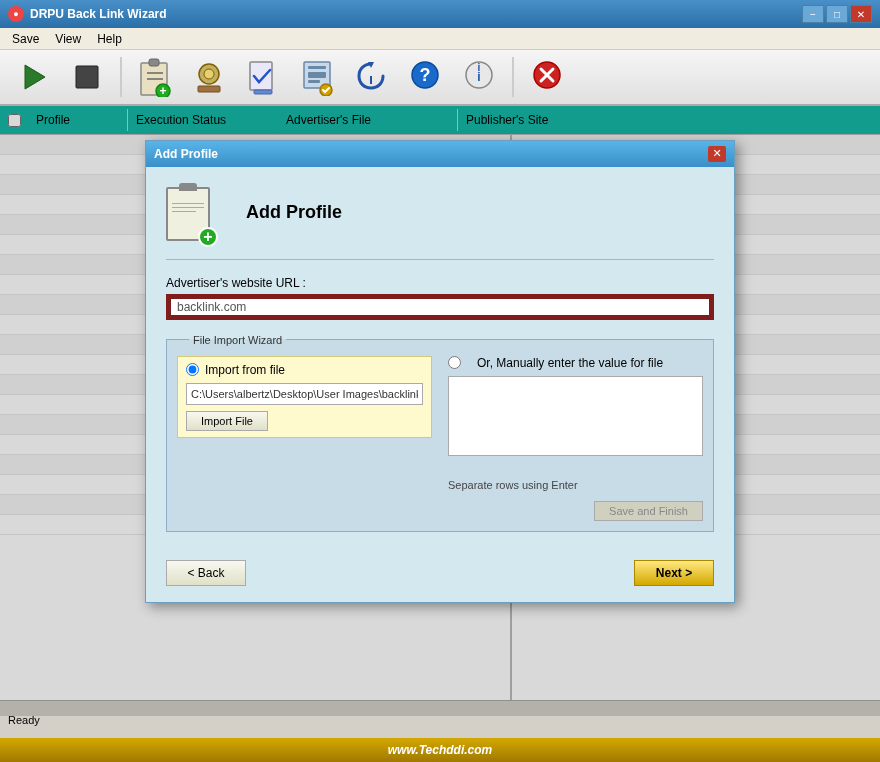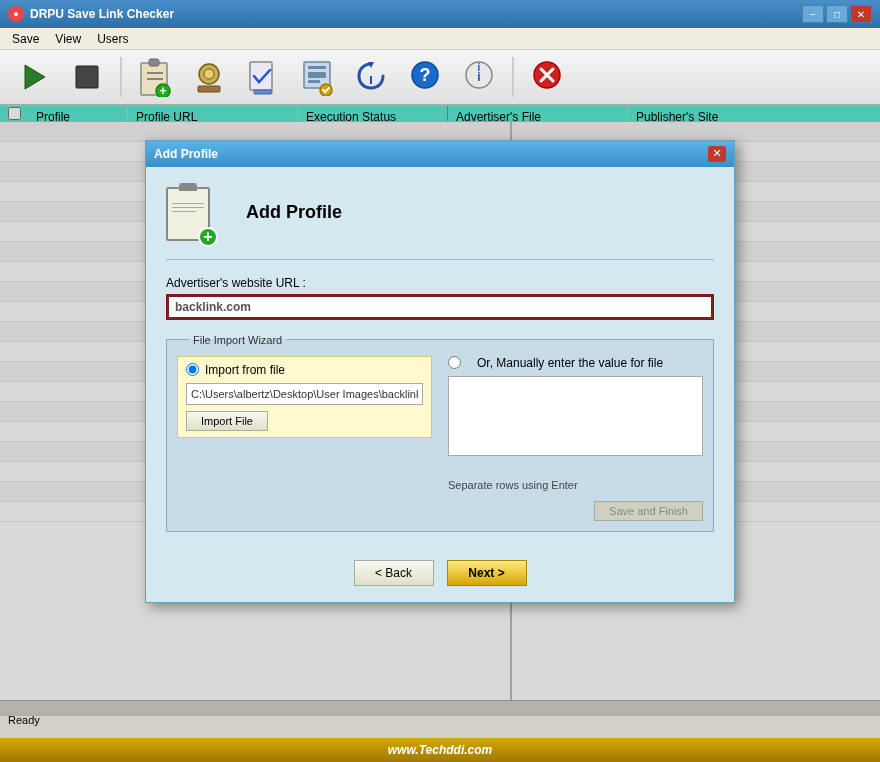--- a/index.html
+++ b/index.html
@@ -100,23 +100,24 @@
     }
     .toolbar-separator {
       width: 2px;
       height: 40px;
       background: #ccc;
       margin: 0 4px;
     }
 
     
     .table-header {
-      background: #5eead4;
-      display: flex;
-      height: 16px;
+      background: #14b8a6;
+      display: flex;
+      align-items: center;
+      height: 29px;
       border-bottom: 1px solid #bbb;
       padding: 0;
     }
     .th-checkbox {
       width: 28px;
       padding: 0 8px;
       display: flex;
       align-items: center;
     }
     .th-cell {
@@ -277,27 +278,26 @@
 
     
     .form-label {
       font-size: 12px;
       color: #000;
       margin-bottom: 4px;
     }
     .form-input {
       width: 100%;
       height: 26px;
-      border: 3px solid #7f1d1d;
+      border: 5px solid #7f1d1d;
       padding: 2px 6px;
       font-size: 12px;
       background: white;
       color: #555;
       outline: none;
-      font-weight: bold;
     }
     fieldset.wizard-fieldset {
       border: 1px solid #8ab0c8;
       padding: 10px;
       background: #c8dce8;
     }
     fieldset.wizard-fieldset legend {
       font-size: 11px;
       padding: 0 4px;
       color: #333;
@@ -377,21 +377,21 @@
       border: 1px solid #aaa;
       padding: 3px 14px;
       font-size: 11px;
       color: #888;
       cursor: default;
     }
 
     
     .dialog-footer {
       display: flex;
-      justify-content: center;
+      justify-content: space-between;
       gap: 13px;
       padding: 12px 20px 16px;
     }
     .btn-back {
       background: linear-gradient(to bottom, #f8f8f0, #e0e0c8);
       border: 1px solid #aaa;
       padding: 5px 20px;
       font-size: 12px;
       cursor: pointer;
       color: #000;
@@ -416,33 +416,33 @@
       width: 2px;
       background: #bbb;
     }
   </style>
 </head>
 <body>
 
 <div class="title-bar">
   <div class="title-bar-left">
     <div class="title-icon">●</div>
-    <span>DRPU Save Link Checker</span>
+    <span>DRPU Back Link Wizard</span>
   </div>
   <div class="title-bar-controls">
     <button class="title-btn">−</button>
     <button class="title-btn">□</button>
     <button class="title-btn close-btn">✕</button>
   </div>
 </div>
 
 <div class="menu-bar">
   <span class="menu-item">Save</span>
   <span class="menu-item">View</span>
-  <span class="menu-item">Users</span>
+  <span class="menu-item">Help</span>
 </div>
 
 <div class="toolbar">
 
   <div class="toolbar-btn">
     <svg width="32" height="32" viewBox="0 0 32 32">
       <polygon points="8,4 28,16 8,28" fill="#2a7a2a" stroke="#1a5a1a" stroke-width="1"></polygon>
     </svg>
   </div>
 
@@ -525,23 +525,20 @@
 </div>
 
 <div style="position: relative; flex: 1; height: calc(762px - 28px - 22px - 56px - 22px - 24px);">
 
   <div class="table-header">
     <div class="th-checkbox">
       <input type="checkbox" style="">
     </div>
     <div class="th-cell th-profile">
       <span>Profile</span>
-    </div>
-    <div class="th-cell th-url">
-      <span>Profile URL</span>
     </div>
     <div class="th-cell th-status">
       <span>Execution Status</span>
     </div>
     <div class="th-cell th-advertiser">
       <span>Advertiser's File</span>
     </div>
     <div class="th-cell th-publisher">
       <span>Publisher's Site</span>
     </div>

